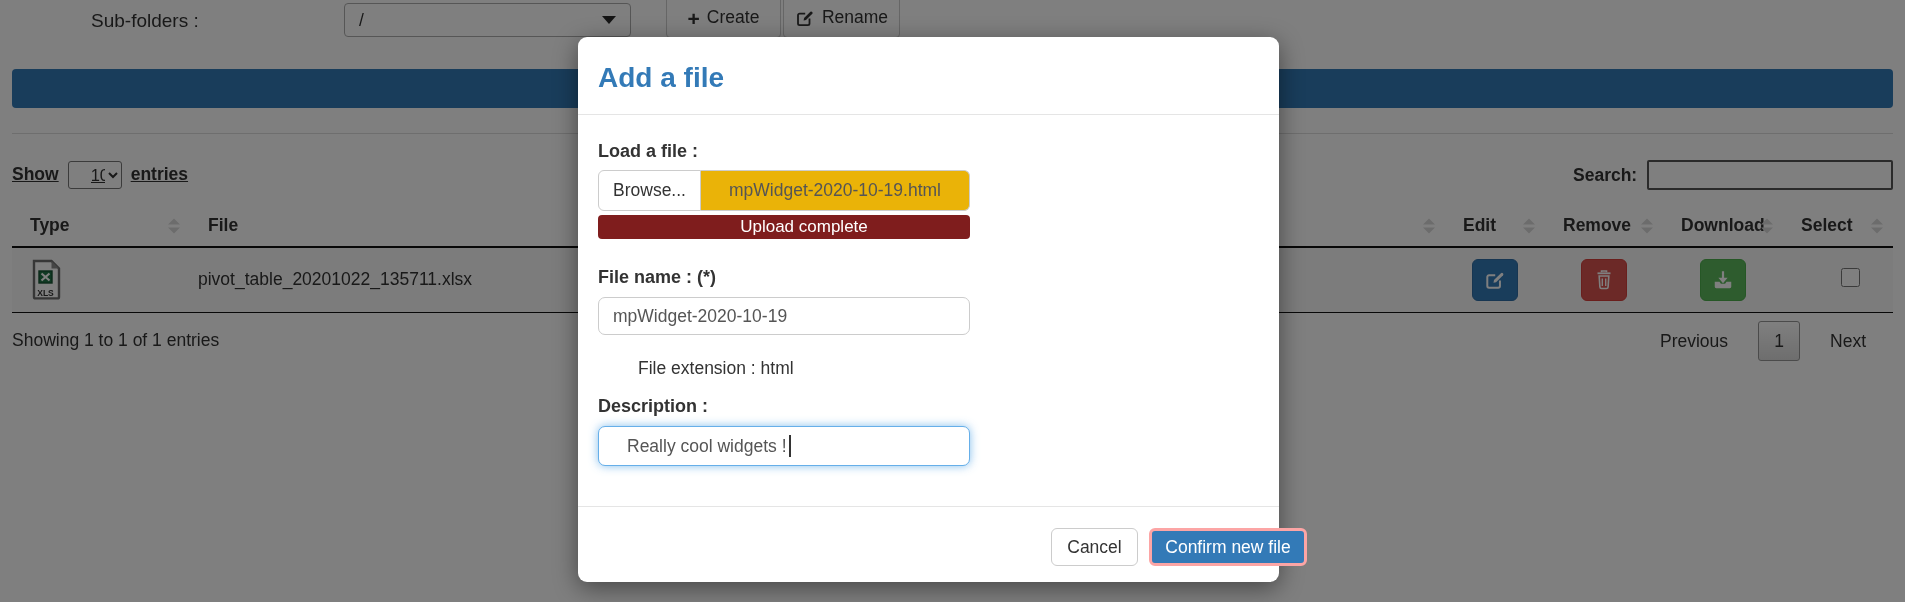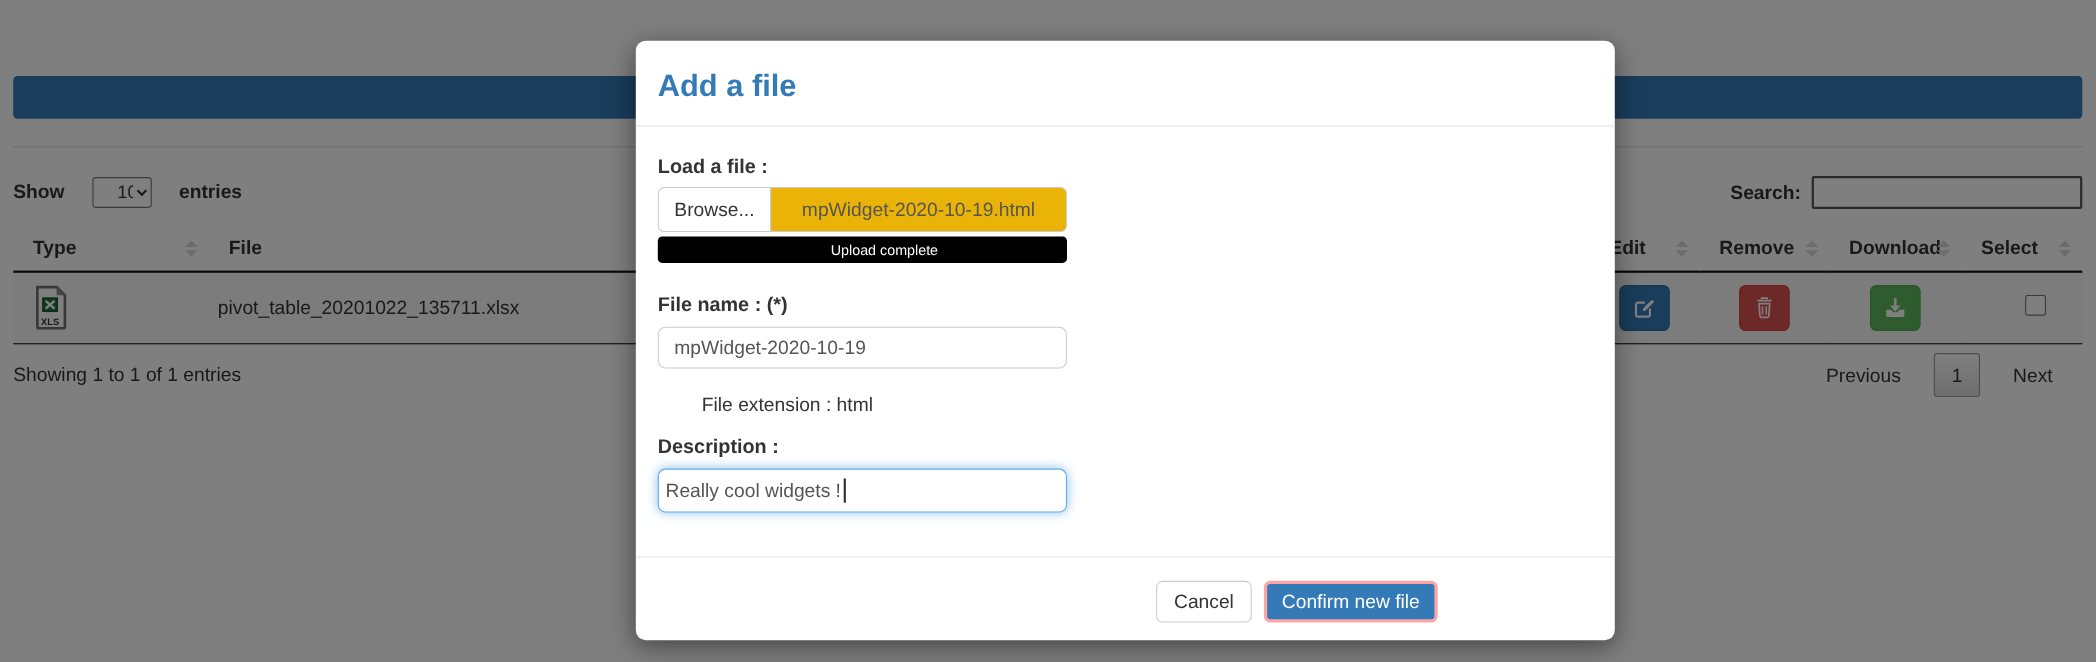--- a/index.html
+++ b/index.html
@@ -29,21 +29,21 @@
   }
   .btn-create { left:666px; width:115px; }
   .btn-rename { left:783px; width:117px; }
   .plus-glyph { font-weight:700; font-size:21px; line-height:19px; }
   .panel-bar {
     position:absolute; left:12px; top:69px; width:1881px; height:39px;
     background:#337ab7; border-radius:4px;
   }
   .thin-rule { position:absolute; left:12px; top:133px; width:1881px; height:0; border-top:1px solid #ddd; }
 
-  .length-group { position:absolute; left:12px; top:160px; height:29px; display:flex; align-items:center; gap:25px; font-weight:700; }
+  .length-group { position:absolute; left:12px; top:160px; height:29px; display:flex; align-items:center; gap:9px; font-weight:700;text-decoration:underline; }
   .length-select {
     width:54px; height:28px; border:1px solid #767676; border-radius:3px; background:#fff;
     font-size:16.5px; font-family:inherit; color:#333; padding-left:18px;
   }
   .search-group { position:absolute; left:1573px; top:160px; display:flex; align-items:center; gap:10px; }
   .search-label { font-weight:700;text-align:right; }
   .search-input {
     width:246px; height:30px; border:2px solid #555; border-radius:2px; background:#fff;
     font-size:17px; font-family:inherit; padding:0 8px; color:#333;
   }
@@ -76,52 +76,52 @@
   .page-link { color:#333; cursor:pointer; }
   .page-current {
     width:42px; height:40px; border:1px solid #979797; border-radius:3px;
     background:linear-gradient(to bottom,#ffffff 0%,#dcdcdc 100%);
     display:flex; align-items:center; justify-content:center; cursor:pointer;
   }
 
   
   .backdrop { position:absolute; inset:0; background:rgba(0,0,0,0.5); z-index:50; }
   .modal {
-    position:absolute; left:578px; top:37px; width:890px; height:545px; z-index:100;
+    position:absolute; left:578px; top:37px; width:701px; height:545px; z-index:100;
     background:#fff; border-radius:9px; box-shadow:0 6px 24px rgba(0,0,0,0.45);
   }
   .modal-header { position:absolute; left:0; top:0; width:100%; height:78px; border-bottom:1px solid #e5e5e5; }
   .modal-title { position:absolute; left:20px; top:26px; font-size:28px; font-weight:700; color:#337ab7; line-height:30px; }
   .m-label { position:absolute; left:20px; font-weight:700; font-size:18px; color:#333; }
   .m-text  { position:absolute; left:20px; font-size:17.5px; color:#333;margin-left:40px; }
 
   .upload-group { position:absolute; left:20px; top:133px; width:372px; height:41px; display:flex; }
   .browse-btn {
     width:103px; height:41px; background:#fff; border:1px solid #ccc;
     border-radius:6px 0 0 6px; display:flex; align-items:center; justify-content:center;
     font-size:17.5px; color:#333; cursor:pointer;
   }
   .upload-filename {
     flex:1; height:41px; background:#eab308; border:1px solid #ccc; border-left:none;
     border-radius:0 6px 6px 0; display:flex; align-items:center; justify-content:center;
     font-size:17.5px; color:#555;
   }
   .upload-bar {
     position:absolute; left:20px; top:178px; width:372px; height:24px;
-    background:#000000; border-radius:4px; color:#fff; font-size:13px;
+    background:#7f1d1d; border-radius:4px; color:#fff; font-size:17px;
     display:flex; align-items:center; justify-content:center;padding-left:40px;
   }
   .name-input {
     position:absolute; left:20px; top:260px; width:372px; height:38px;
     border:1px solid #ccc; border-radius:7px; padding:0 14px;
     font-size:17.5px; font-family:inherit; color:#555; background:#fff;
   }
   .desc-input {
     position:absolute; left:20px; top:389px; width:372px; height:40px;
-    border:1px solid #66afe9; border-radius:7px; padding:0 6px;
+    border:1px solid #66afe9; border-radius:7px; padding:0 28px;
     display:flex; align-items:center; background:#fff; color:#555; font-size:17.5px;
     box-shadow:0 0 10px rgba(102,175,233,0.8); cursor:text;
   }
   .text-caret { display:inline-block; width:2px; height:22px; background:#333; margin-left:2px; }
 
   .modal-footer { position:absolute; left:0; top:469px; width:100%; height:76px; border-top:1px solid #e5e5e5; }
   .btn-cancel {
     position:absolute; left:473px; top:21px; width:87px; height:38px;
     background:#fff; border:1px solid #ccc; border-radius:6px;
     font-size:17.5px; color:#333; font-family:inherit; cursor:pointer;
@@ -131,20 +131,43 @@
     background:#337ab7; border:3px solid #fca5a5; border-radius:6px;
     font-size:17.5px; color:#fff; font-family:inherit; cursor:pointer;
   }
   svg { display:block; }
 </style>
 </head>
 <body>
 
 <div class="page">
 
+  <div class="toolbar">
+    <span class="subfolders-label">Sub-folders :</span>
+
+    <div class="folder-select">
+      <span class="value">/</span>
+      <span class="caret-down"></span>
+    </div>
+
+    <div class="top-btn btn-create">
+      <span class="plus-glyph">+</span>
+      <span>Create</span>
+    </div>
+
+    <div class="top-btn btn-rename">
+      <span>
+        <svg width="20" height="20" viewBox="0 0 20 20">
+          <path d="M14.5 10.5v5a1.6 1.6 0 0 1-1.6 1.6H4.6A1.6 1.6 0 0 1 3 15.5V7.2a1.6 1.6 0 0 1 1.6-1.6h5.6" fill="none" stroke="#333" stroke-width="1.8"></path>
+          <path d="M8.6 12.6l2.4-.6 6.3-6.3a1.35 1.35 0 0 0-1.9-1.9L9.1 10.1l-.5 2.5z" fill="#333"></path>
+        </svg>
+      </span>
+      <span>Rename</span>
+    </div>
+  </div>
 
   <div class="panel-bar"></div>
   <div class="thin-rule"></div>
 
   <div class="length-group">
     <span>Show</span>
     <select class="length-select">
       <option>10</option>
     </select>
     <span>entries</span>

